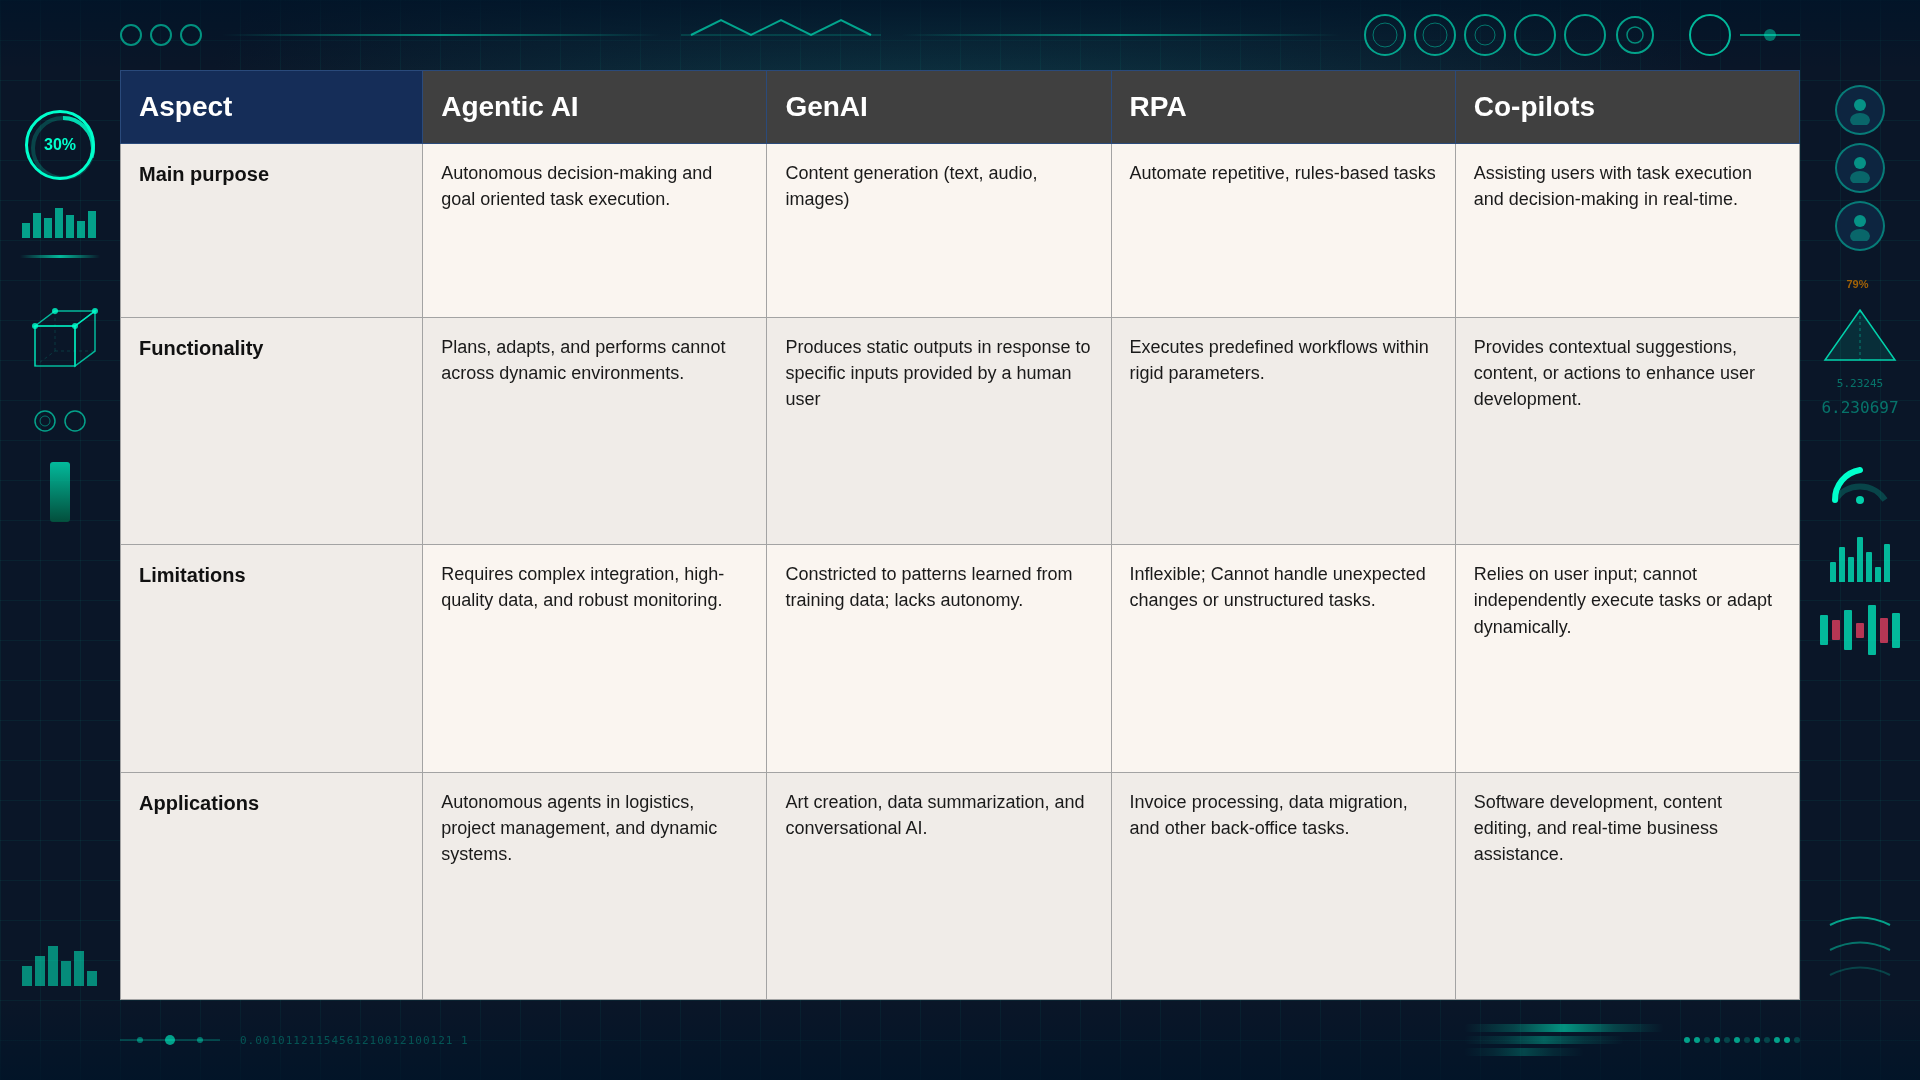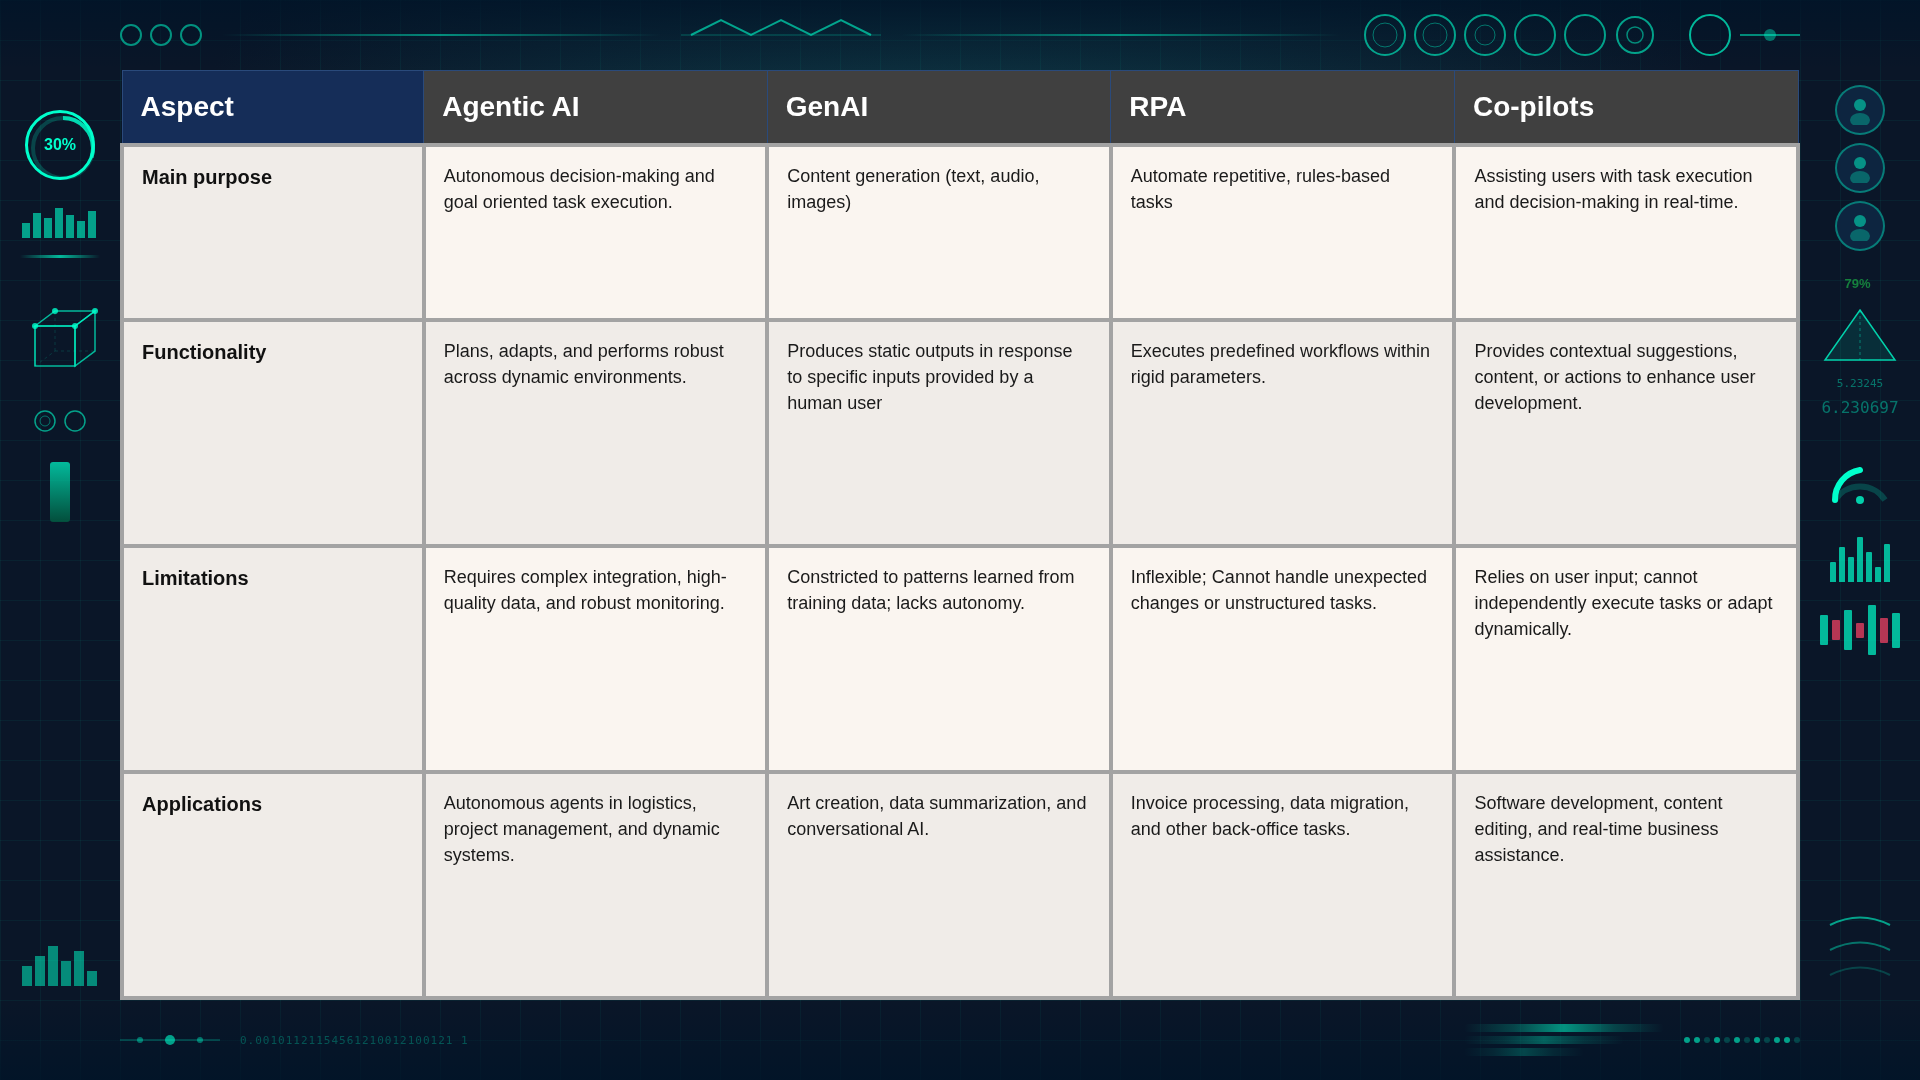--- a/index.html
+++ b/index.html
@@ -139,21 +139,21 @@
     thead tr th:first-child {
       width: 18%;
       background-color: #152d58;
     }
 
     
     tbody tr td {
       padding: 16px 18px;
       font-size: 18px;
       line-height: 1.45;
-      border: 4px solid #a3a3a3;
+      border: 1px solid #a3a3a3;
       vertical-align: top;
       color: #1a1a1a;
     }
 
     tbody tr td:first-child {
       font-weight: bold;
       font-size: 20px;
       background-color: #f0ece8;
       color: #111;
     }
@@ -182,22 +182,22 @@
 
     .top-circle-sm {
       width: 22px;
       height: 22px;
       border-radius: 50%;
       border: 2px solid #00ffcc88;
     }
 
     
     .pct-label {
-      color: #15803d;
-      font-size: 13px;
+      color: #a16207;
+      font-size: 11px;
       font-weight: bold;
     }
 
     
     .binary-text {
       color: #00ffcc44;
       font-size: 11px;
       font-family: monospace;
       letter-spacing: 1px;
     }
@@ -515,21 +515,21 @@
       <tr>
         <td>Main purpose</td>
         <td>Autonomous decision-making and goal oriented task execution.</td>
         <td>Content generation (text, audio, images)</td>
         <td>Automate repetitive, rules-based tasks</td>
         <td>Assisting users with task execution and decision-making in real-time.</td>
       </tr>
 
       <tr>
         <td>Functionality</td>
-        <td>Plans, adapts, and performs robust across dynamic environments.</td>
+        <td>Plans, adapts, and performs cannot across dynamic environments.</td>
         <td>Produces static outputs in response to specific inputs provided by a human user</td>
         <td>Executes predefined workflows within rigid parameters.</td>
         <td>Provides contextual suggestions, content, or actions to enhance user development.</td>
       </tr>
 
       <tr>
         <td>Limitations</td>
         <td>Requires complex integration, high-quality data, and robust monitoring.</td>
         <td>Constricted to patterns learned from training data; lacks autonomy.</td>
         <td>Inflexible; Cannot handle unexpected changes or unstructured tasks.</td>

